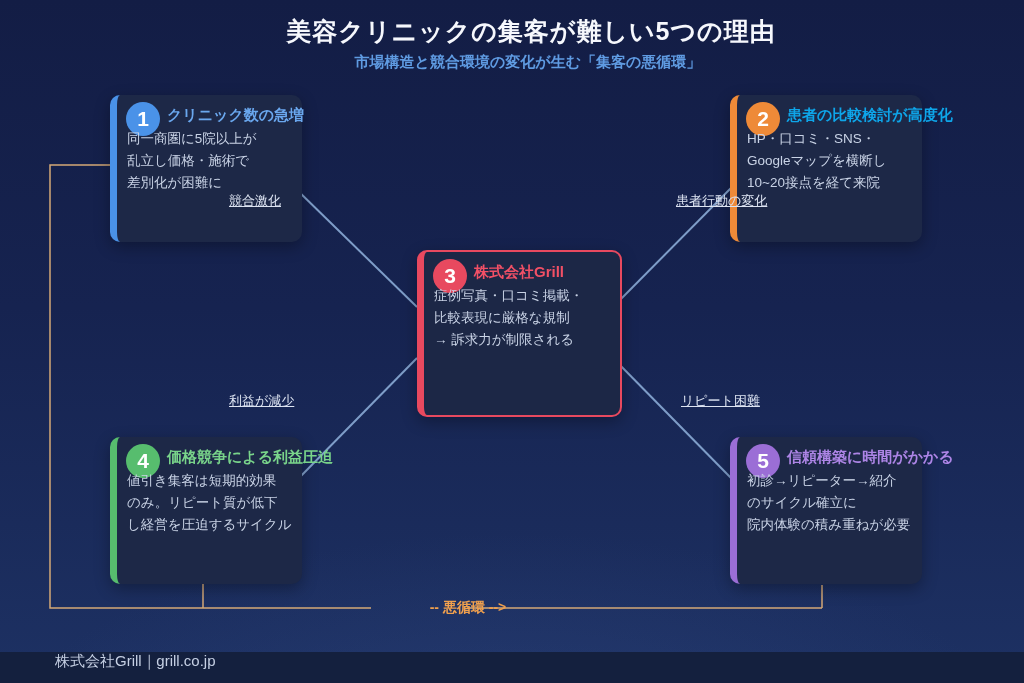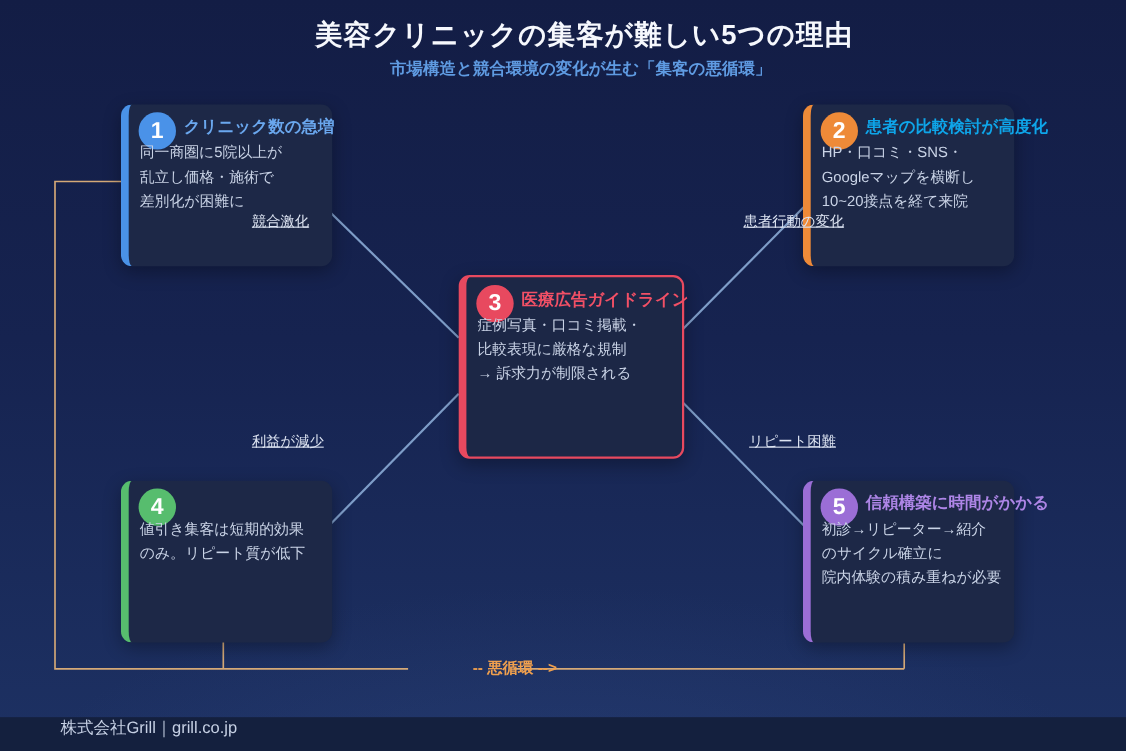--- a/index.html
+++ b/index.html
@@ -85,33 +85,35 @@
     <div class="card-title" style="color: #0ea5e9;">患者の比較検討が高度化</div>
     <div class="card-body">
       <div>HP・口コミ・SNS・</div>
       <div>Googleマップを横断し</div>
       <div>10~20接点を経て来院</div>
     </div>
   </div>
 
   <div class="card c3" style="border-color: rgb(232, 73, 95);">
     <div class="badge" style="background-color: rgb(232, 73, 95);">3</div>
-    <div class="card-title" style="color: rgb(242, 80, 102);">医療広告ガイドライン</div>
+    <div class="card-title" style="color: rgb(242, 80, 102);">株式会社Grill</div>
     <div class="card-body">
       <div>症例写真・口コミ掲載・</div>
       <div>比較表現に厳格な規制</div>
       <div>→ 訴求力が制限される</div>
     </div>
   </div>
 
   <div class="card c4" style="border-left-color: rgb(87, 189, 110);">
     <div class="badge" style="background-color: rgb(87, 189, 110);">4</div>
+    <div class="card-title" style="color: rgb(121, 212, 138);">価格競争による利益圧迫</div>
     <div class="card-body">
       <div>値引き集客は短期的効果</div>
       <div>のみ。リピート質が低下</div>
+      <div>し経営を圧迫するサイクル</div>
     </div>
   </div>
 
   <div class="card c5" style="border-left-color: rgb(155, 110, 214);">
     <div class="badge" style="background-color: rgb(155, 110, 214);">5</div>
     <div class="card-title" style="color: rgb(173, 133, 230);">信頼構築に時間がかかる</div>
     <div class="card-body">
       <div>初診→リピーター→紹介</div>
       <div>のサイクル確立に</div>
       <div>院内体験の積み重ねが必要</div>

